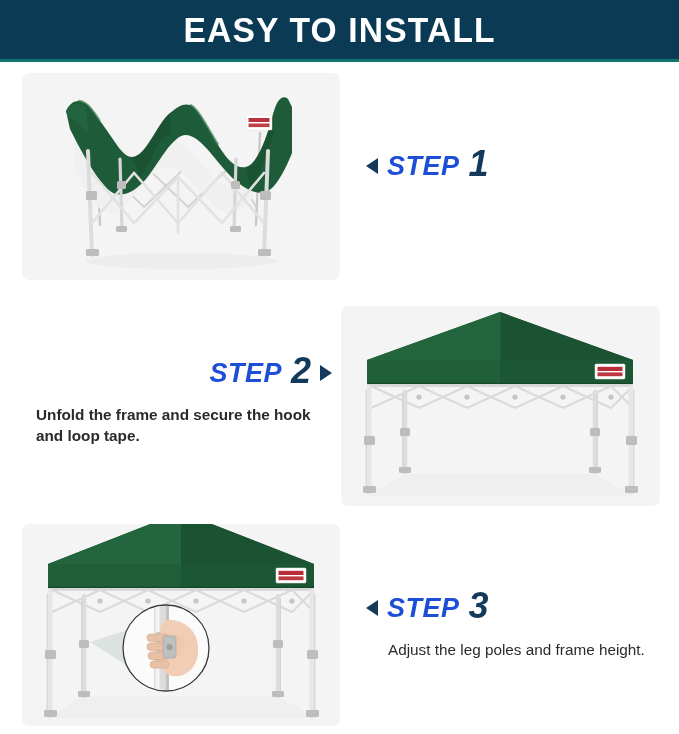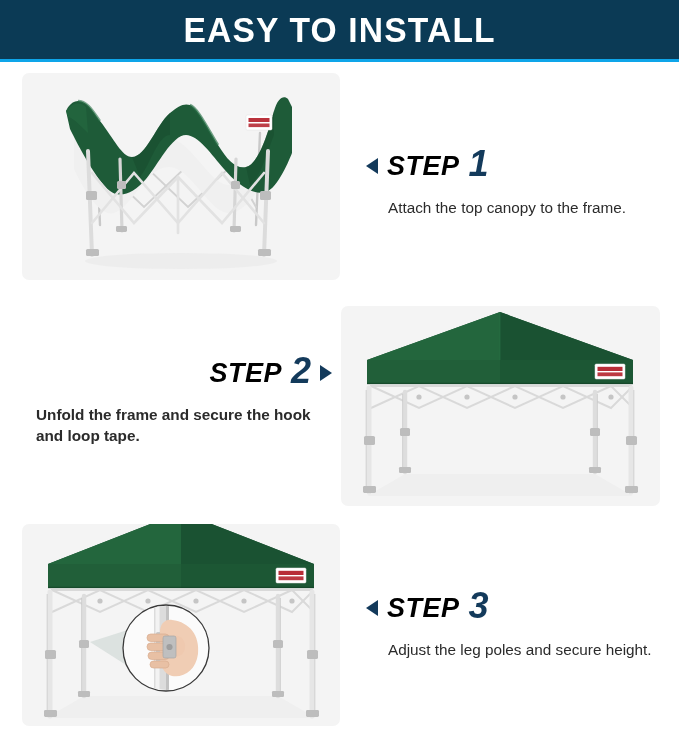--- a/index.html
+++ b/index.html
@@ -8,21 +8,21 @@
     background: #ffffff;
     font-family: "Liberation Sans", sans-serif;
     overflow: hidden;
   }
   .page { position: relative; width: 679px; height: 734px; background:#fff; }
 
   
   .banner {
     position: absolute; left: 0; top: 0; width: 679px; height: 62px;
     background: #0B3A55;
-    border-bottom: 3px solid #0ea5e9;
+    border-bottom: 3px solid #0f766e;
     display: flex; align-items: center; justify-content: center;
   }
   .banner-title {
     color: #ffffff;
     font-family: "Liberation Sans", sans-serif;
     font-weight: bold;
     font-size: 35px;
     letter-spacing: 1.2px;
     line-height: 1;
     transform: scaleX(0.96);
@@ -53,21 +53,21 @@
     line-height: 1;
     white-space: nowrap;
   }
   .step-2 .step-head { justify-content: flex-end; }
 
   .step-word {
     font-family: "Liberation Sans", sans-serif;
     font-weight: bold; font-style: italic;
     font-size: 27px;
     letter-spacing: 0.5px;
-    color: #000000;
+    color: #1d4ed8;
   }
   .step-num {
     font-family: "Liberation Sans", sans-serif;
     font-weight: bold; font-style: italic;
     font-size: 36px;
     color: #133A5B;
     position: relative; top: -2px;
   }
   .tri {
     width: 0; height: 0;
@@ -167,21 +167,20 @@
       </g>
     </svg>
   </div>
 
   <div class="step-block step-1">
     <div class="step-head">
       <span class="tri tri-left"></span>
       <span class="step-word">STEP</span>
       <span class="step-num">1</span>
     </div>
-    <div class="step-desc">Attach the top canopy to the frame.</div>
   </div>
 
   <div class="panel panel-2">
     <svg class="stage" viewBox="0 0 319 200">
 
       <path d="M26 190 L64 168 L254 168 L292 190 Z" fill="#EFEFEF"></path>
 
       <path d="M159 6 L292 54 L292 78 L26 78 L26 54 Z" fill="#1E5B38"></path>
 
       <path d="M159 6 L292 54 L292 78 L159 78 Z" fill="#1A5232"></path>
@@ -341,16 +340,16 @@
       </g>
     </svg>
   </div>
 
   <div class="step-block step-3">
     <div class="step-head">
       <span class="tri tri-left"></span>
       <span class="step-word">STEP</span>
       <span class="step-num">3</span>
     </div>
-    <div class="step-desc">Adjust the leg poles and secure height.</div>
+    <div class="step-desc">Adjust the leg poles and frame height.</div>
   </div>
 
 </div>
 
 </body></html>

